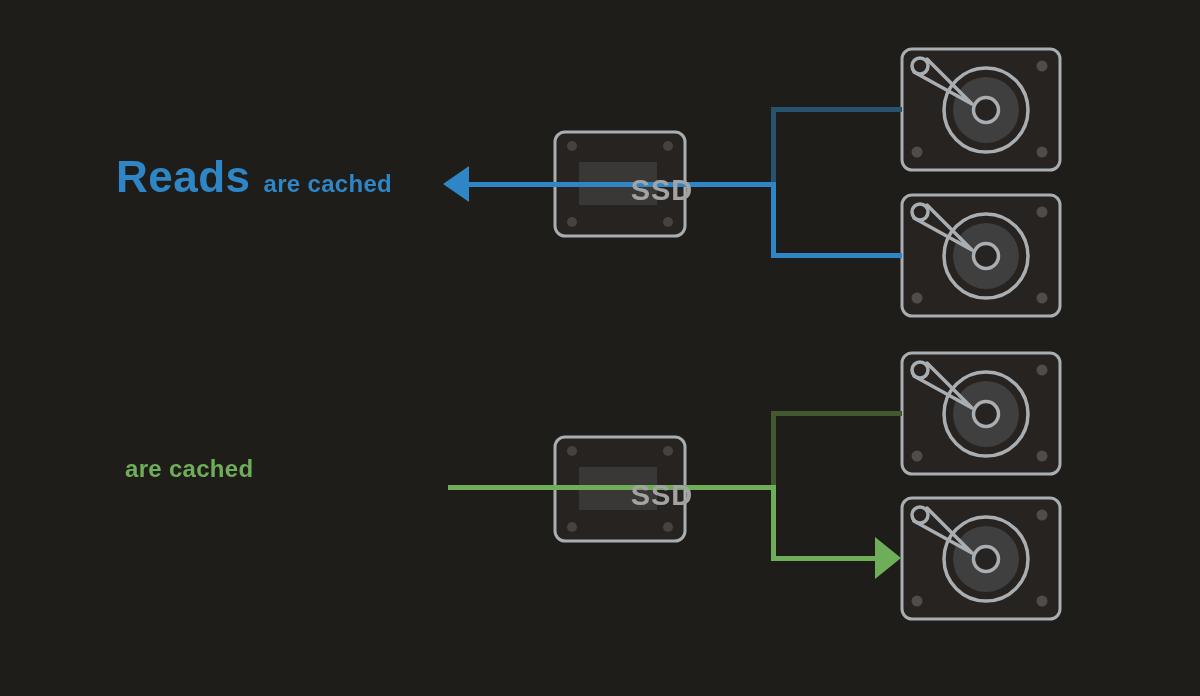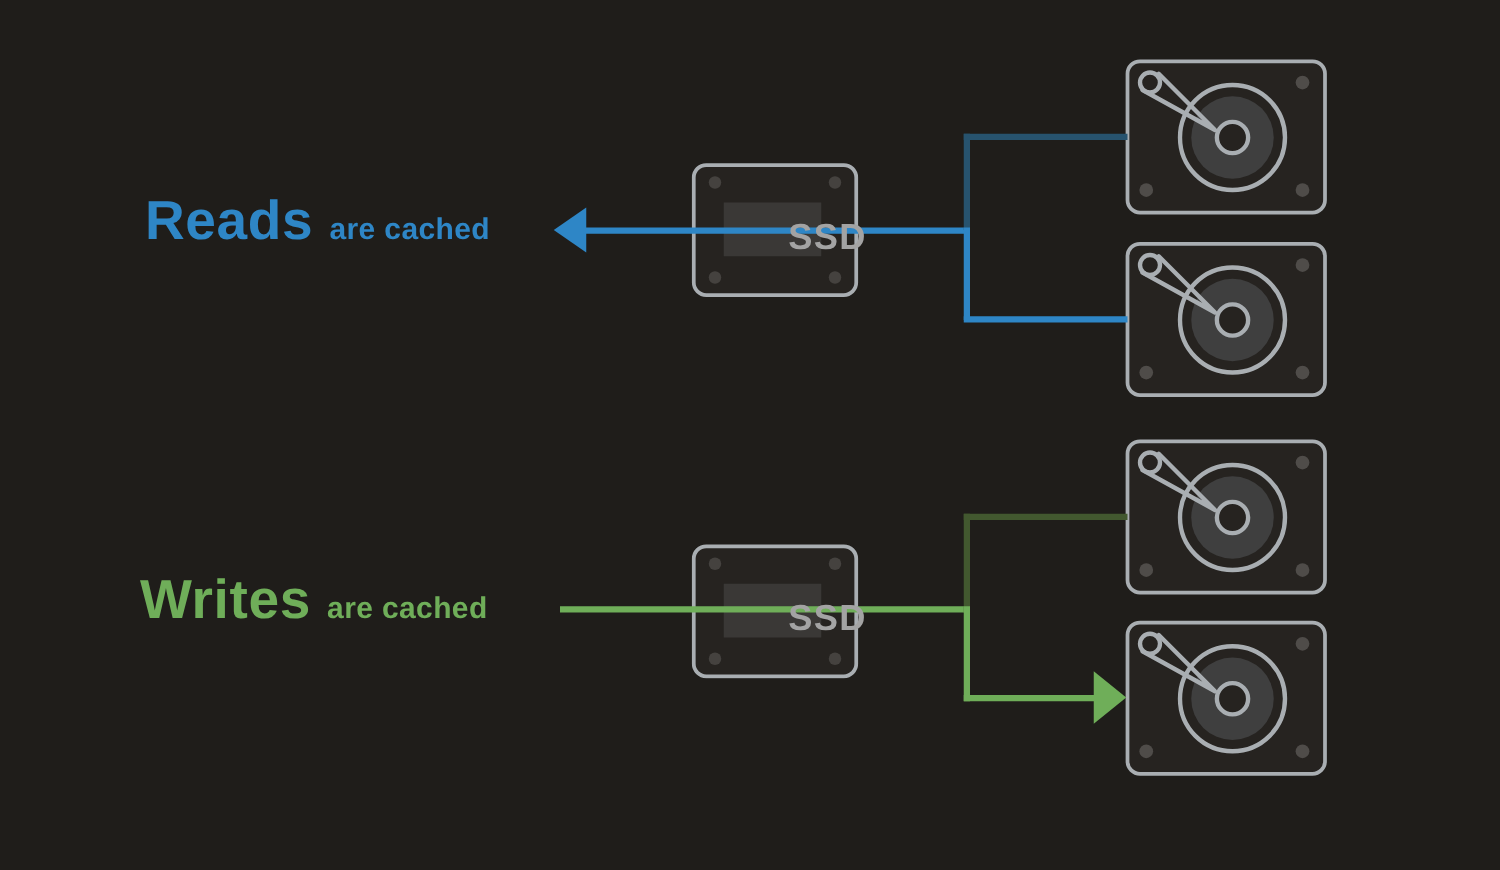--- a/index.html
+++ b/index.html
@@ -92,21 +92,20 @@
       <circle cx="142" cy="19" r="5.5" fill="#4f4c49"></circle>
       <circle cx="86" cy="63" r="42" fill="none" stroke="#a9aeb2" stroke-width="3.5"></circle>
       <circle cx="86" cy="63" r="33" fill="#3f3f3f"></circle>
       <circle cx="86" cy="63" r="12.5" fill="#262320" stroke="#a9aeb2" stroke-width="3.5"></circle>
       <circle cx="20" cy="19" r="8" fill="none" stroke="#a9aeb2" stroke-width="3.5"></circle>
       <path d="M 14 25 L 72 57 L 27 12" fill="none" stroke="#a9aeb2" stroke-width="3.5" stroke-linecap="round" stroke-linejoin="round"></path>
     </svg>
   </div>
 
   <div class="label-row writes-text" style="left:112px;top:455px;">
-    <span class="big">Writes</span>
     <span class="small">are cached</span>
   </div>
 
   <div class="line h5 green-bright" style="left:448px;top:485px;width:328px;"></div>
   <div class="line w5 green-dim" style="left:771px;top:411px;height:79px;"></div>
   <div class="line h5 green-dim" style="left:771px;top:411px;width:131px;"></div>
   <div class="line w5 green-bright" style="left:771px;top:485px;height:76px;"></div>
   <div class="line h5 green-bright" style="left:771px;top:556px;width:105px;"></div>
 
   <div class="arrow arrow-right" style="left:875px;top:537px;"></div>

